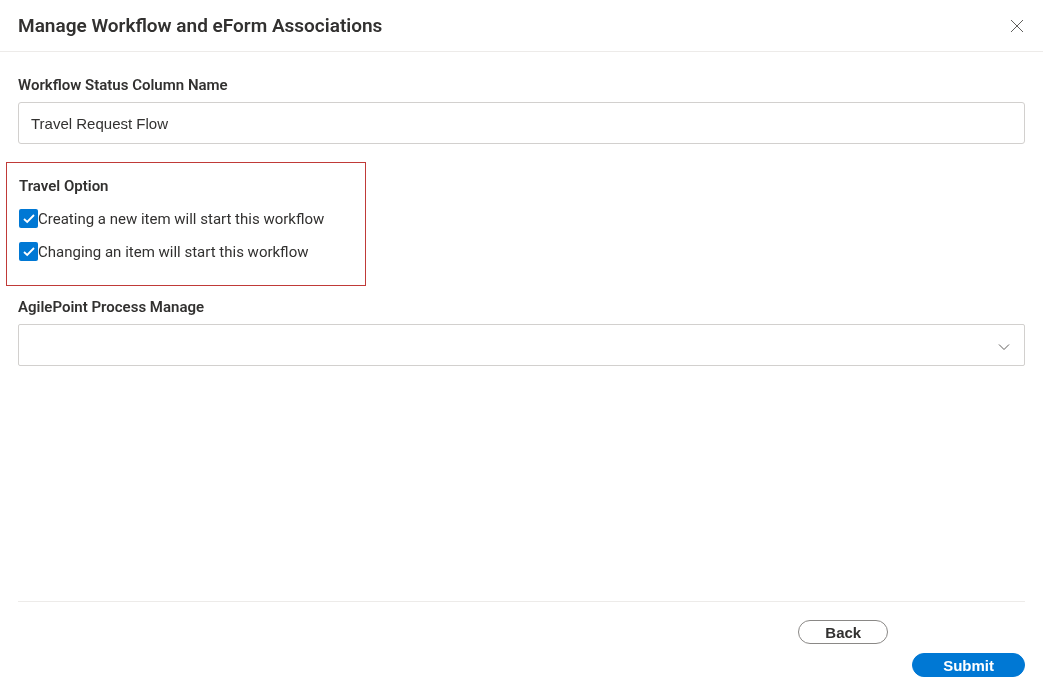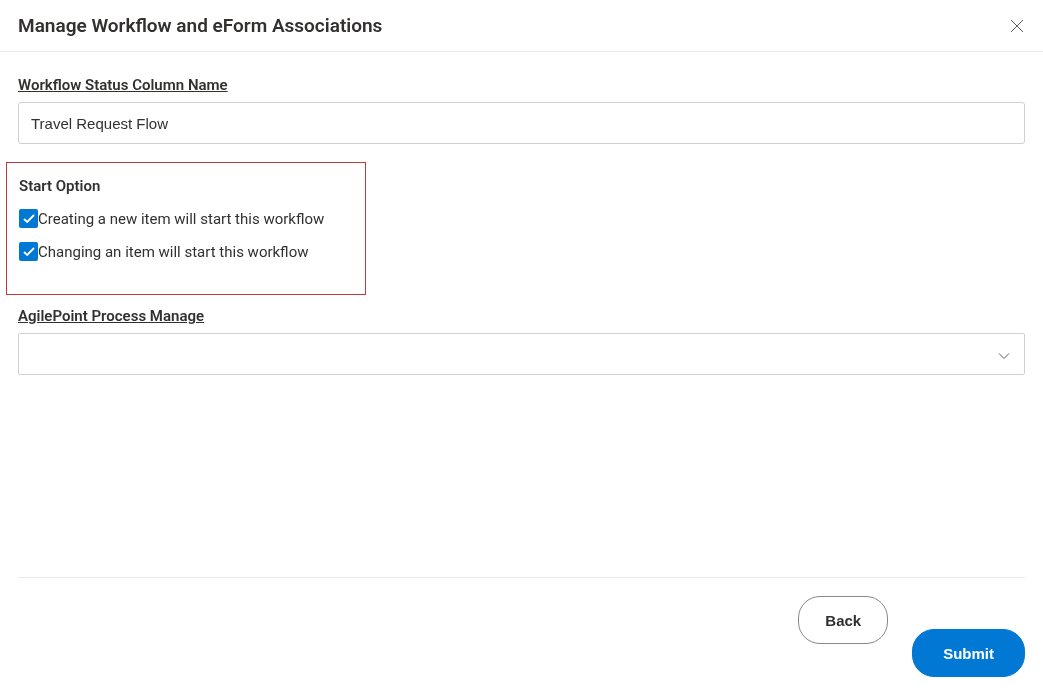--- a/index.html
+++ b/index.html
@@ -51,39 +51,38 @@
     padding: 0 12px;
     border: 1px solid #d2d0ce;
     border-radius: 3px;
     font-size: 15px;
     color: #323130;
     background: #fff;
     outline: none;
   }
   .section {
     margin-bottom: 18px;
-    text-decoration: underline;
   }
   .highlight-box {
     border: 1px solid #c03a38;
     padding: 14px 12px 16px 12px;
     margin-left: -12px;
     margin-right: 0;
     margin-bottom: 12px;
     width: 360px;
   }
   .highlight-box .field-label {
     margin-bottom: 14px;
   }
   .checkbox-row {
     display: flex;
     align-items: center;
     margin-bottom: 14px;
   }
-  .checkbox-row:last-child { margin-bottom: 17px; }
+  .checkbox-row:last-child { margin-bottom: 8px; }
   .checkbox {
     width: 19px;
     height: 19px;
     background: #0078d4;
     border-radius: 2px;
     display: flex;
     align-items: center;
     justify-content: center;
     cursor: pointer;
     flex-shrink: 0;
@@ -119,21 +118,21 @@
     right: 18px;
     bottom: 0;
     border-top: 1px solid #edebe9;
     padding: 18px 0 16px 0;
     display: flex;
     justify-content: flex-end;
     gap: 24px;
     background: #fff;
   }
   .btn {
-    height: 48px;
+    height: 24px;
     padding: 0 26px;
     font-size: 15px;
     font-weight: 600;
     border-radius: 22px;
     cursor: pointer;
     display: inline-flex;
     align-items: center;
     justify-content: center;
     border: 1.5px solid transparent;
     min-width: 84px;
@@ -165,21 +164,21 @@
 </div>
 
 <div class="body">
 
   <div class="section">
     <label class="field-label">Workflow Status Column Name</label>
     <input type="text" class="text-input" value="Travel Request Flow" style="">
   </div>
 
   <div class="highlight-box">
-    <div class="field-label">Start Option</div>
+    <div class="field-label">Travel Option</div>
 
     <div class="checkbox-row">
       <div class="checkbox">
         <svg width="12" height="10" viewBox="0 0 12 10">
           <polyline points="1,5 4.2,8 11,1" fill="none" stroke="#fff" stroke-width="1.8"></polyline>
         </svg>
       </div>
       <span class="checkbox-label">Creating a new item will start this workflow</span>
     </div>
 

